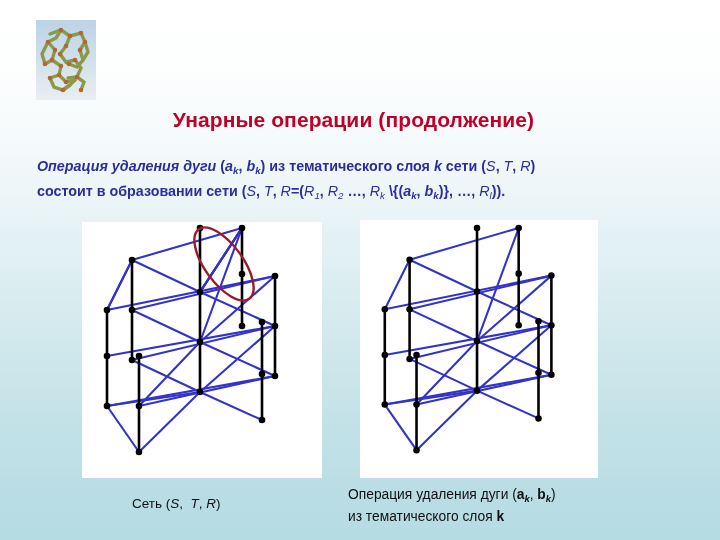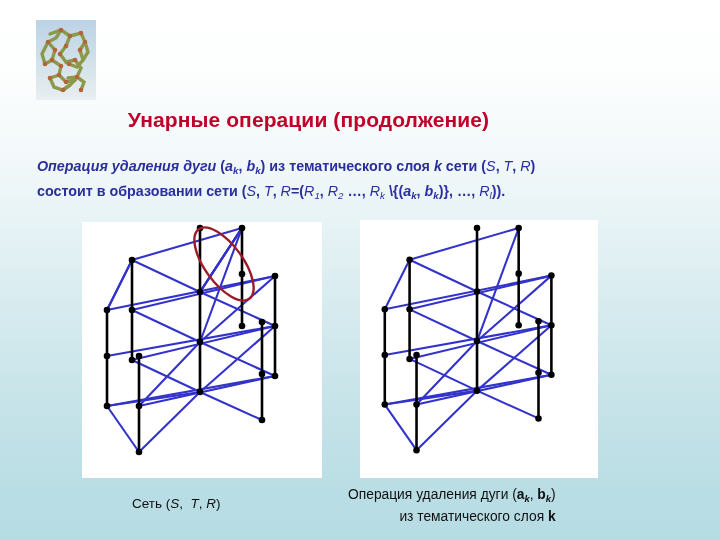--- a/index.html
+++ b/index.html
@@ -46,20 +46,21 @@
     left: 0;
     top: 108px;
     width: 617px;
     text-align: center;
     color: #c00028;
     font-size: 21px;
     font-weight: bold;
     letter-spacing: 0.1px;
     font-family: "Liberation Sans", sans-serif;
     white-space: nowrap;
+    padding-left: 45px;
   }
 
   
   .definition {
     position: absolute;
     left: 37px;
     top: 148px;
     width: 650px;
     color: #2b2f9e;
     font-size: 14.3px;
@@ -90,21 +91,21 @@
 
   
   .caption {
     position: absolute;
     color: #111111;
     font-size: 13.5px;
     font-family: "Liberation Sans", sans-serif;
     line-height: 18px;
   }
   #caption-left  { left: 132px; top: 495px; font-size: 13.5px; }
-  #caption-right { left: 348px; top: 486px; font-size: 13.8px; text-align: right; }
+  #caption-right { left: 348px; top: 486px; font-size: 13.8px; }
   .caption .var { font-style: italic; }
   .caption .bold { font-weight: bold; }
   .caption sub {
     font-size: 0.68em;
     vertical-align: -0.28em;
     font-style: italic;
     font-weight: bold;
   }
 </style>
 </head>

